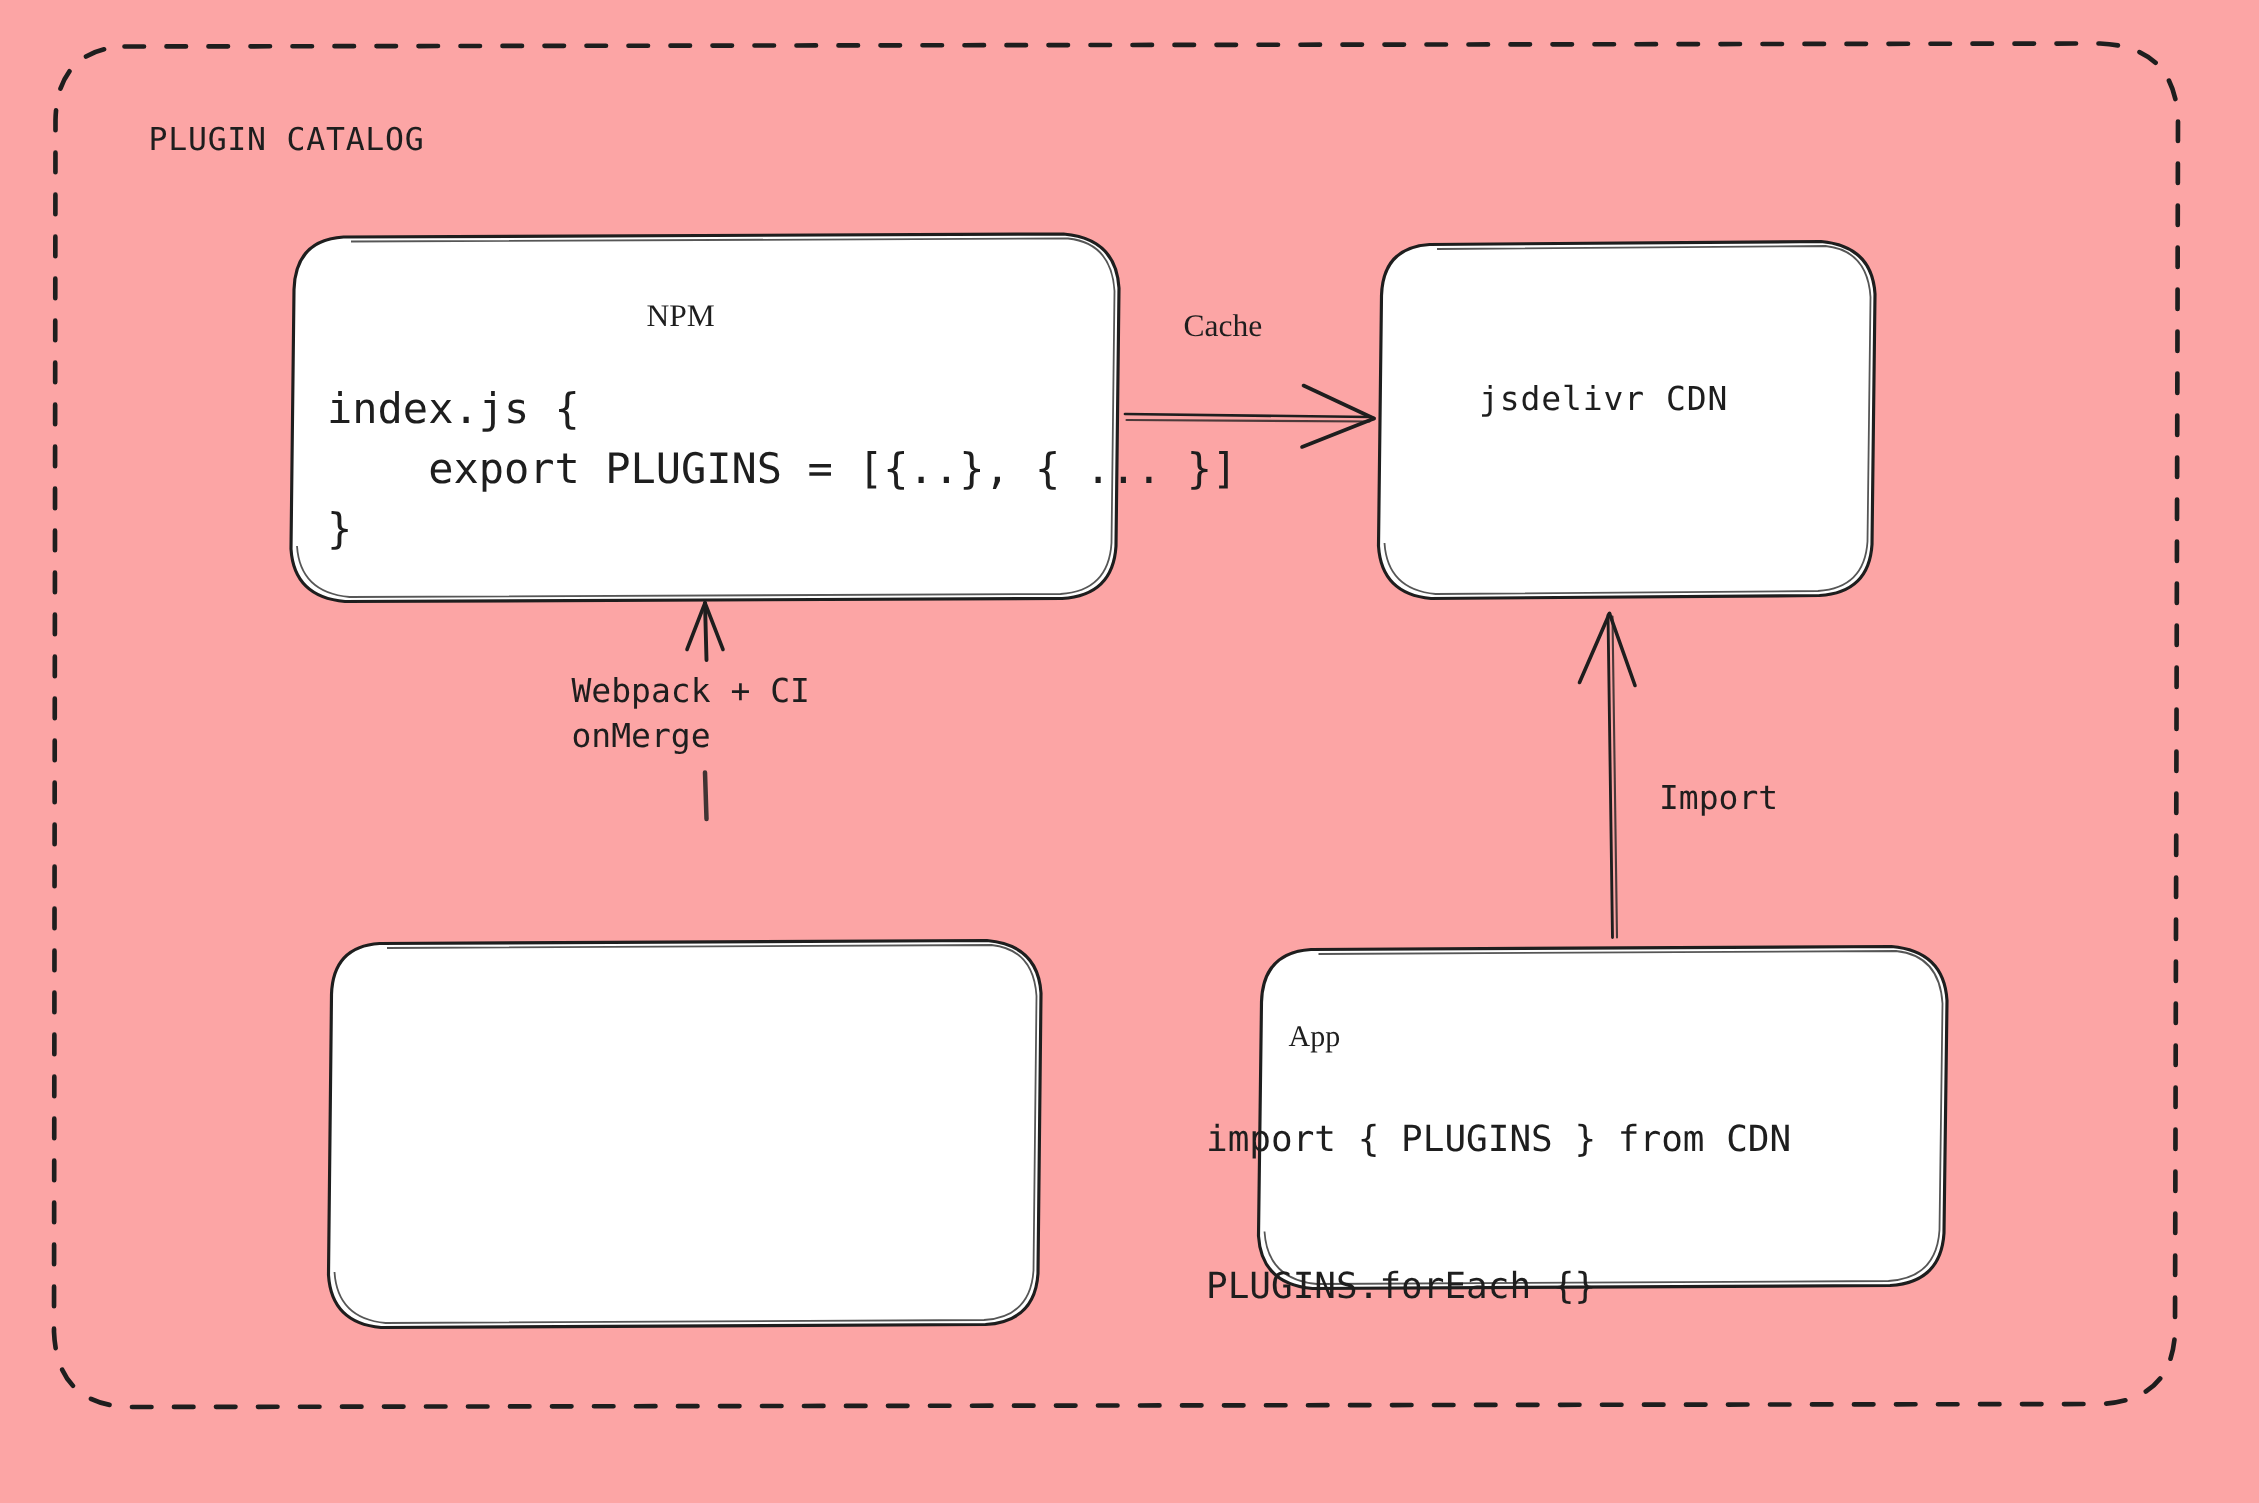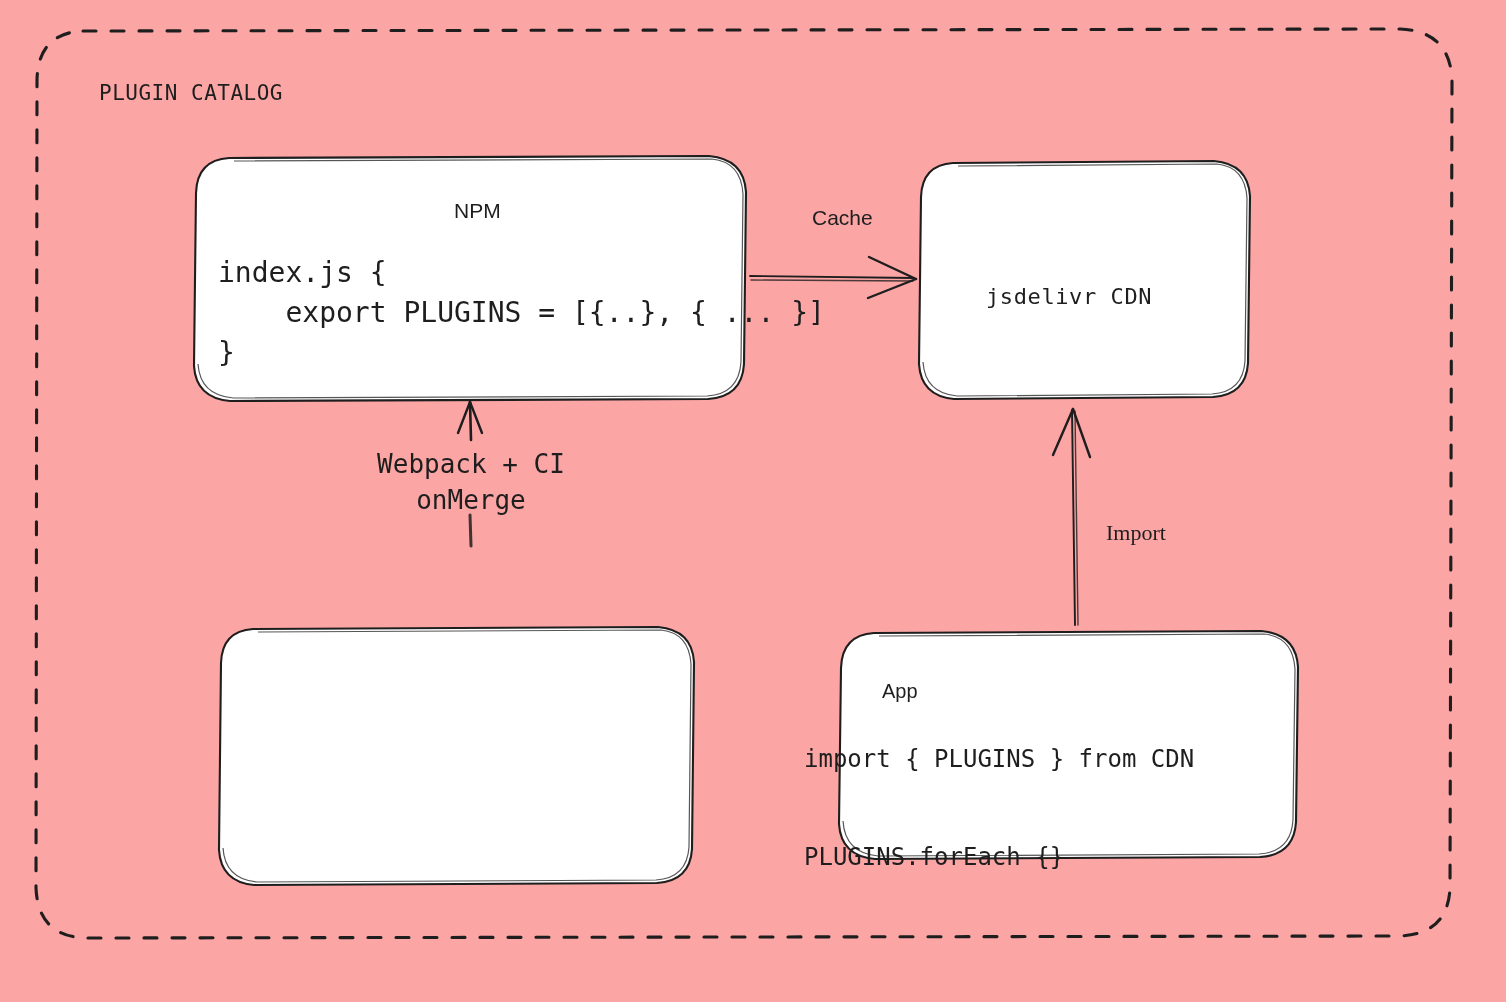--- a/index.html
+++ b/index.html
@@ -30,22 +30,21 @@
   .txt {
     position: absolute;
     white-space: pre;
     color: #1e1e1e;
     line-height: 1.32;
   }
   .mono {
     font-family: "DejaVu Sans Mono", "Liberation Mono", monospace;
   }
   .sans {
-    font-family: Liberation Sans, sans-serif;
-    margin-left: 23px;
+    font-family: Liberation Serif, serif;
   }
 
   
   #frame-title {
     left: 99px;
     top: 80px;
     font-size: 21px;
     letter-spacing: 0.5px;
   }
   #npm-title {
@@ -54,53 +53,51 @@
     font-size: 21px;
   }
   #npm-code {
     left: 218px;
     top: 253px;
     font-size: 28px;
     line-height: 1.42;
   }
   #cdn-title {
     left: 986px;
-    top: 282px;
+    top: 252px;
     font-size: 22px;
     letter-spacing: 0.6px;
   }
   #cache-label {
     left: 789px;
     top: 204px;
     font-size: 21px;
   }
   #webpack-label {
-    left: 371px;
+    left: 381px;
     top: 447px;
-    font-size: 26px;
-    text-align: center;
+    font-size: 22px;
     width: 200px;
     line-height: 1.38;
   }
   #repo-label {
     left: 286px;
     top: 567px;
     font-size: 22px;
   }
   #repo-list {
     left: 221px;
     top: 706px;
     font-size: 24px;
     line-height: 1.42;
   }
   #import-label {
     left: 1106px;
     top: 518px;
     font-size: 22px;
-    font-family: Liberation Serif, serif;
   }
   #app-title {
     left: 859px;
     top: 678px;
     font-size: 20px;
   }
   #app-code {
     left: 804px;
     top: 735px;
     font-size: 24px;

